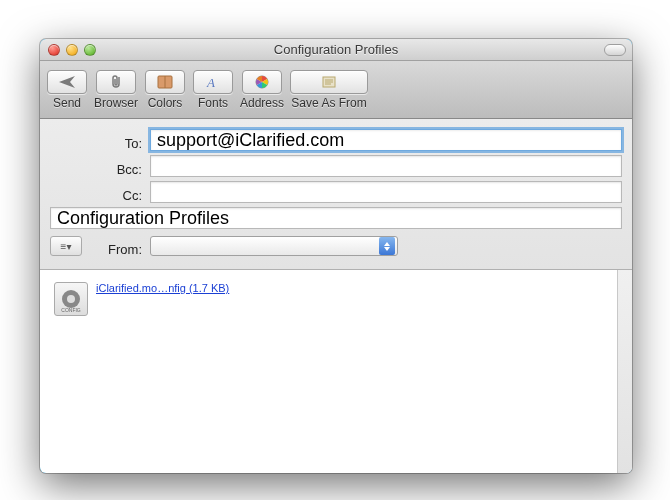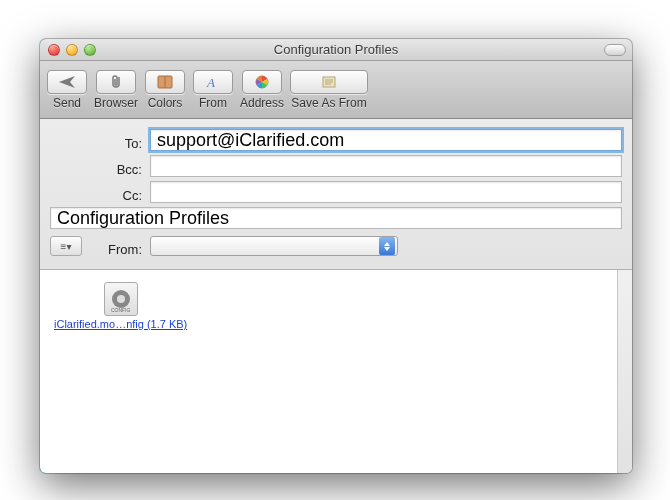--- a/index.html
+++ b/index.html
@@ -155,22 +155,22 @@
     padding: 12px 14px;
     border-right: 14px solid #e8e8e8;
     position: relative;
   }
   .body::after {
     content:""; position:absolute; top:0; right:-14px; width:14px; height:100%;
     background: linear-gradient(#f0f0f0,#e2e2e2);
     border-left: 1px solid #c8c8c8;
   }
   .attachment {
-    display: inline-flex; flex-direction: column; align-items: center;
-    gap: 2px;
+    display: inline-flex; flex-direction: row; 
+    gap: 8px;
   }
   .att-icon {
     width: 34px; height: 34px;
     background: linear-gradient(#f6f6f6,#ddd);
     border: 1px solid #aaa;
     border-radius: 3px;
     display:flex;align-items:center;justify-content:center;
     position: relative;
   }
   .att-icon::after{
@@ -246,21 +246,21 @@
       <span class="tb-label">Colors</span>
     </div>
     <div class="tb-item">
       <div class="tb-btn">
         <span class="icon">
           <svg width="16" height="14">
               <text x="2" y="12" font-size="13" font-style="italic" fill="#5878c0" font-family="serif">A</text>
             </svg>
         </span>
       </div>
-      <span class="tb-label">From</span>
+      <span class="tb-label">Fonts</span>
     </div>
     <div class="tb-item">
       <div class="tb-btn">
         <span class="icon">
           <svg width="16" height="16">
               <circle cx="8" cy="8" r="6" fill="none" stroke="#888"></circle>
             <path d="M8 8 L8 2 A6 6 0 0 1 13.2 5 Z" fill="#e74c3c"></path>
             <path d="M8 8 L13.2 5 A6 6 0 0 1 13.2 11 Z" fill="#f1c40f"></path>
             <path d="M8 8 L13.2 11 A6 6 0 0 1 8 14 Z" fill="#2ecc71"></path>
             <path d="M8 8 L8 14 A6 6 0 0 1 2.8 11 Z" fill="#3498db"></path>

